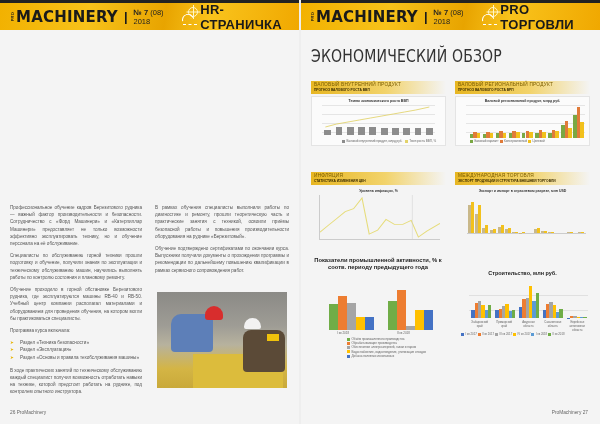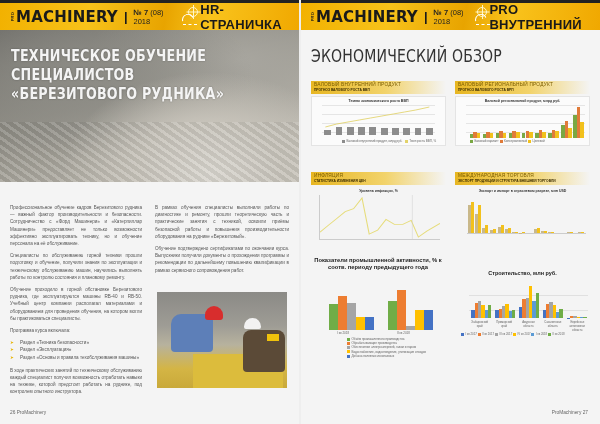--- a/index.html
+++ b/index.html
@@ -82,27 +82,20 @@
     <div class="beach">
       <div class="ray"></div>
         <div class="ray ray2"></div>
         <div class="sun"></div>
         <div class="umb"></div>
         <div class="wave"></div>
     </div>
     <span class="section-label">HR-СТРАНИЧКА</span>
   </div>
 
-  <div class="hero">
-    <div class="hero-title">
-      <div>ТЕХНИЧЕСКОЕ ОБУЧЕНИЕ</div>
-      <div>СПЕЦИАЛИСТОВ</div>
-      <div>«БЕРЕЗИТОВОГО РУДНИКА»</div>
-    </div>
-  </div>
 
   <div class="col col-l">
     <p>Профессиональное обучение кадров Березитового рудника — важный фактор производительности и безопасности. Сотрудничество с «Форд Машинери» и «Катерпиллар Машинери» предоставляет не только возможности эффективно эксплуатировать технику, но и обучение персонала на её обслуживание.</p>
     <p>Специалисты по обслуживанию горной техники прошли подготовку и обучение, получили знания по эксплуатации и техническому обслуживанию машин, научились выполнять работы по контролю состояния и плановому ремонту.</p>
     <p>Обучение проходило в горной обстановке Березитового рудника, где эксплуатируются машины RB-40 и RB-50. Учебный центр компании располагал материалами и оборудованием для проведения обучения, на котором могли бы практиковаться специалисты.</p>
     <p>Программа курса включала:</p>
     <ul class="bullets">
       <li>Раздел «Техника безопасности»</li>
       <li>Раздел «Эксплуатация»</li>
       <li>Раздел «Основы и правила техобслуживания машины»</li>
@@ -135,21 +128,21 @@
     <span class="logo-text">MACHINERY</span>
     <span class="logo-sep">|</span>
     <span class="issue"><b>№ 7</b> <span>(08) 2018</span></span>
     <div class="beach">
       <div class="ray"></div>
         <div class="ray ray2"></div>
         <div class="sun"></div>
         <div class="umb"></div>
         <div class="wave"></div>
     </div>
-    <span class="section-label">PRO ВНУТРЕННИЙ</span>
+    <span class="section-label">PRO ТОРГОВЛИ</span>
   </div>
 
   <div class="eco-title">ЭКОНОМИЧЕСКИЙ ОБЗОР</div>
 
   <div class="panel" style="left:11px; top:81px; width:135px;">
     <div class="panel-head">
       <div class="t">ВАЛОВЫЙ ВНУТРЕННИЙ ПРОДУКТ</div>
       <div class="s">ПРОГНОЗ ВАЛОВОГО РОСТА ВВП</div>
     </div>
   </div>

